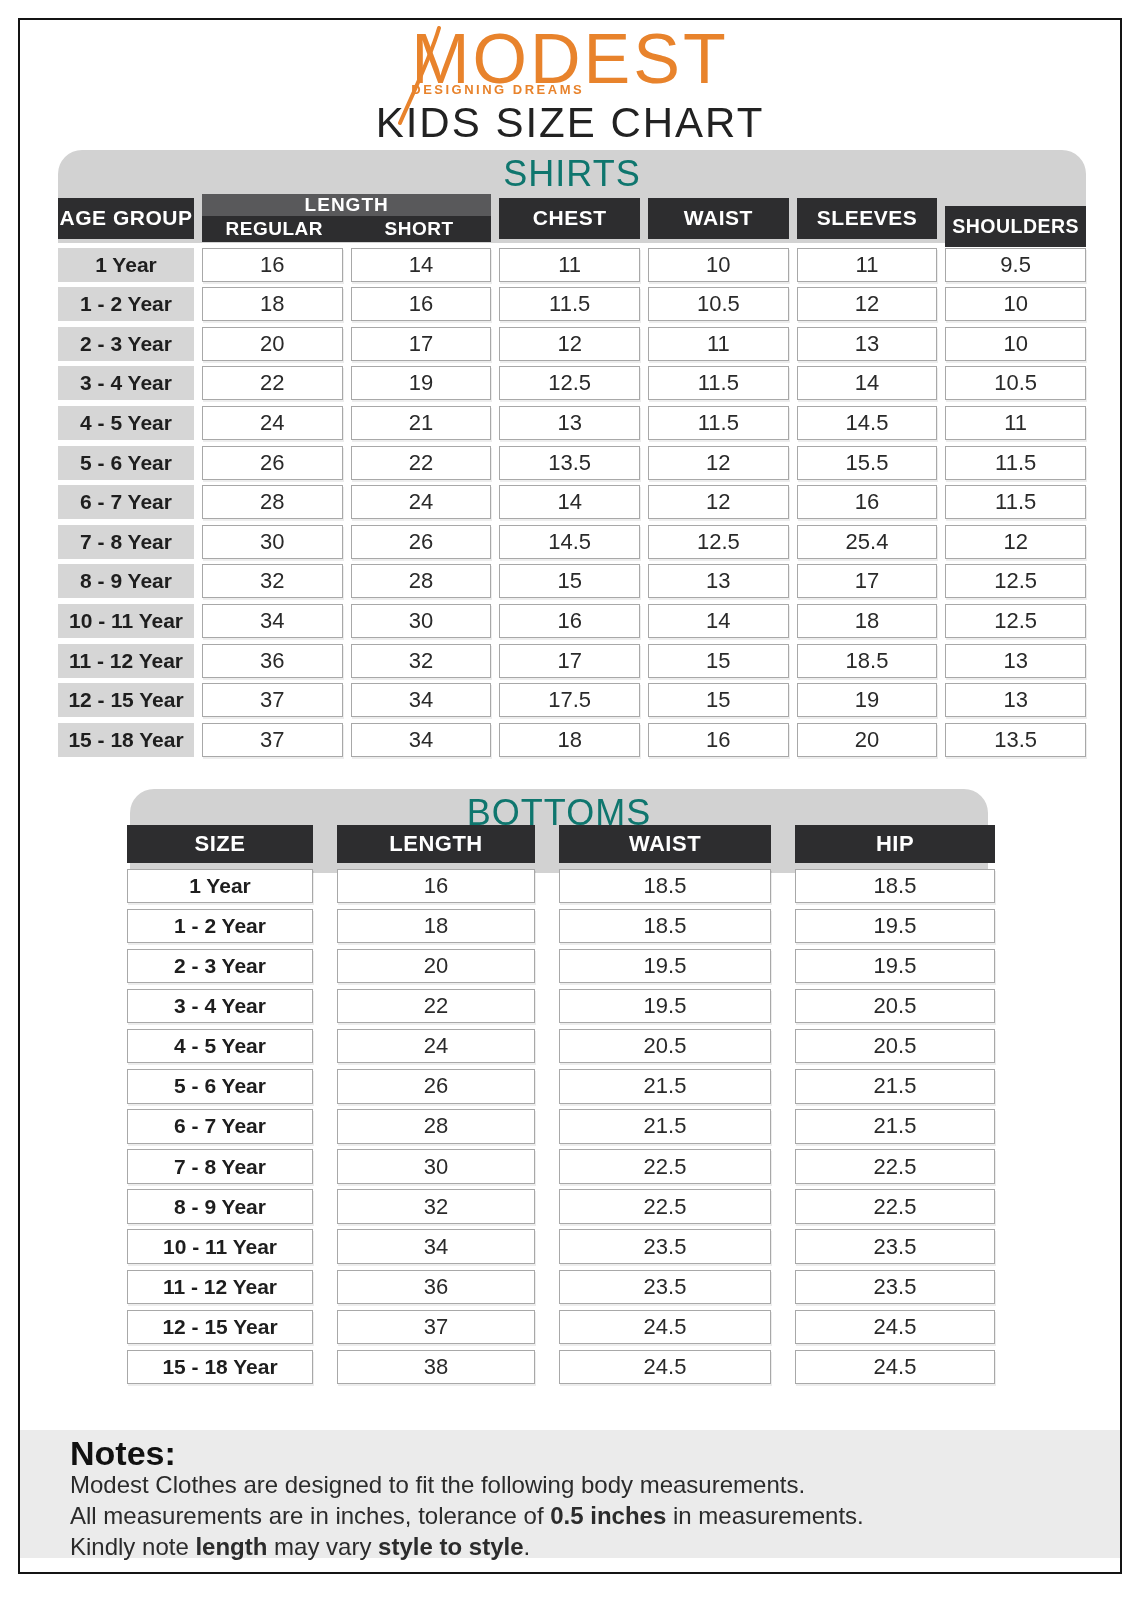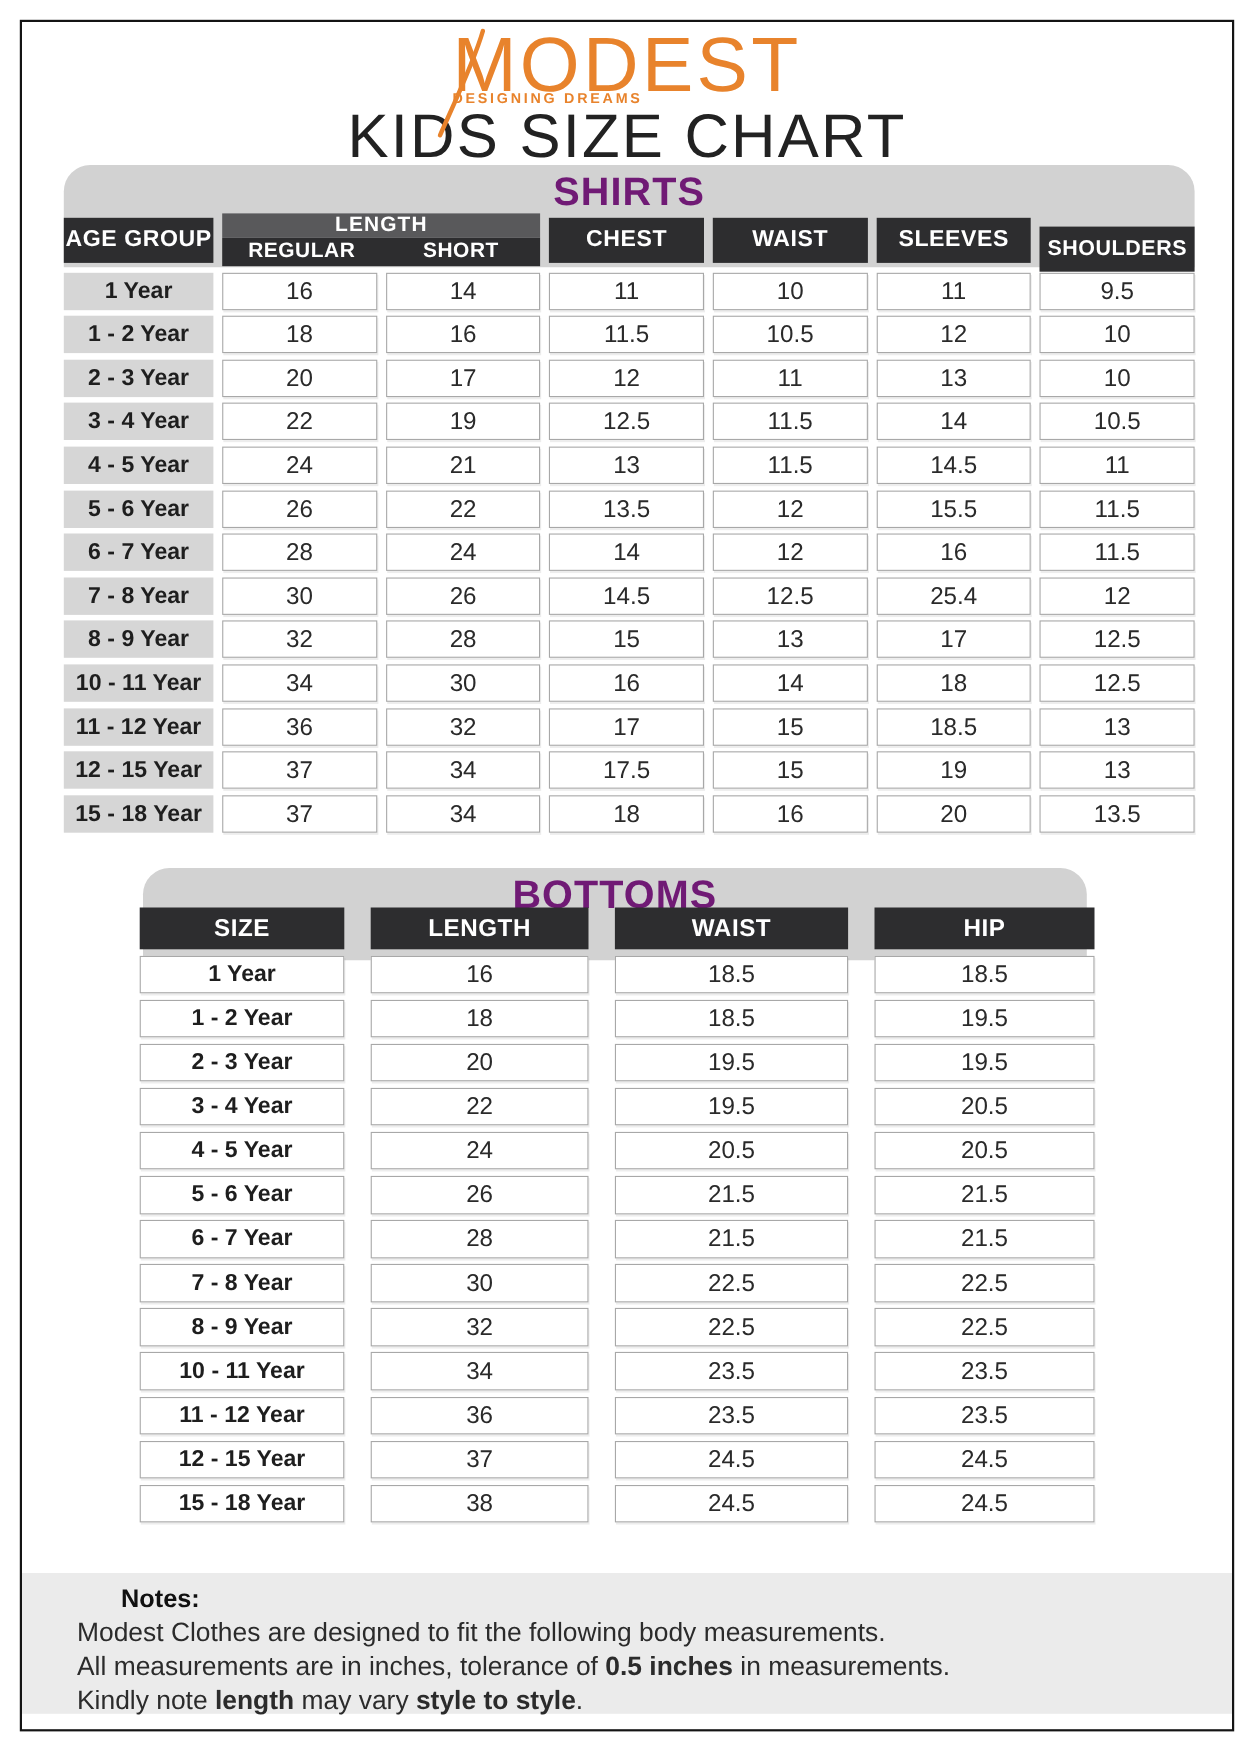--- a/index.html
+++ b/index.html
@@ -21,31 +21,31 @@
     line-height:58px;
   }
   .m-swash {
     position:absolute; left:-14px; top:-4px; pointer-events:none;
   }
   .tagline {
     font-size:13px; font-weight:bold; letter-spacing:2.5px; color:#E8832C;
     text-align:left; margin-top:-6px; padding-right:6px;
   }
   .chart-title {
-    font-size:56px; font-weight:normal; letter-spacing:2px; color:#222222;
+    font-size:42px; font-weight:normal; letter-spacing:2px; color:#222222;
     margin-top:2px; line-height:46px;
   }
 
   
   .banner {
     position:absolute; background:#D2D2D2;
     border-radius:24px 24px 0 0; text-align:center;
   }
   .banner .section-title {
-    font-size:36px; font-weight:bold; color:#701a75; letter-spacing:1px;
+    font-size:36px; font-weight:normal; color:#0f766e; letter-spacing:1px;
     padding-top:3px;
   }
   .shirts-banner { left:38px; top:130px; width:1028px; height:93px; }
   .bottoms-banner { left:110px; top:769px; width:858px; height:84px; }
 
   
   .grid-table { position:absolute; display:grid; z-index:2; }
 
   .shirts-table {
     left:38px; top:174px; width:1028px;
@@ -91,21 +91,21 @@
     display:flex; align-items:center; justify-content:center;
     box-shadow:1px 2px 0 rgba(0,0,0,0.07);
   }
   .val-cell.bold { font-weight:bold; font-size:21px; color:#1E1E1E; }
 
   
   .notes {
     position:absolute; left:0; right:0; bottom:14px; height:128px;
     background:#EBEBEB; padding:7px 20px 0 50px; z-index:1;
   }
-  .notes-title { font-size:23px; font-weight:bold; color:#111111; line-height:32px;margin-left:40px; }
+  .notes-title { font-size:34px; font-weight:bold; color:#111111; line-height:32px; }
   .note-line { font-size:24px; color:#2B2B2B; line-height:31px; }
   .note-line b { font-weight:bold; }
 </style>
 </head>
 <body>
 
 <div class="frame">
 
   <div class="masthead">
     <div class="logo-wrap">

